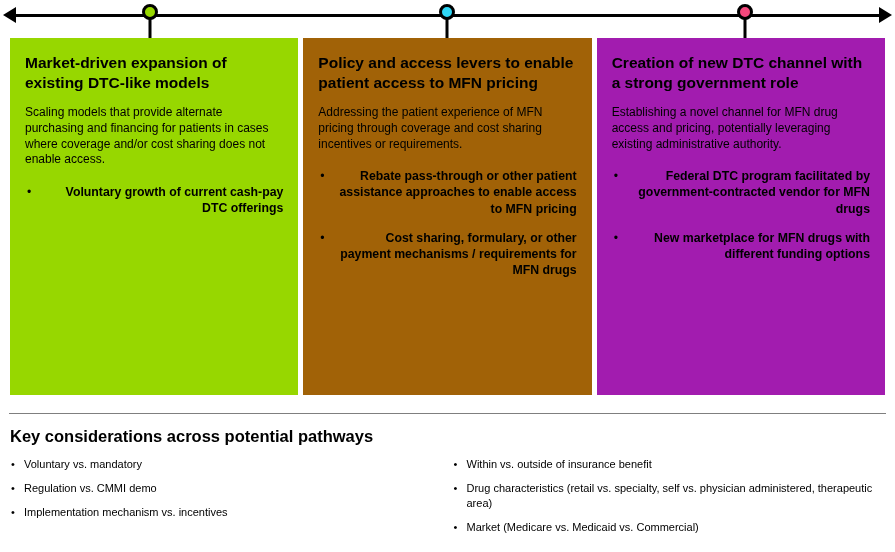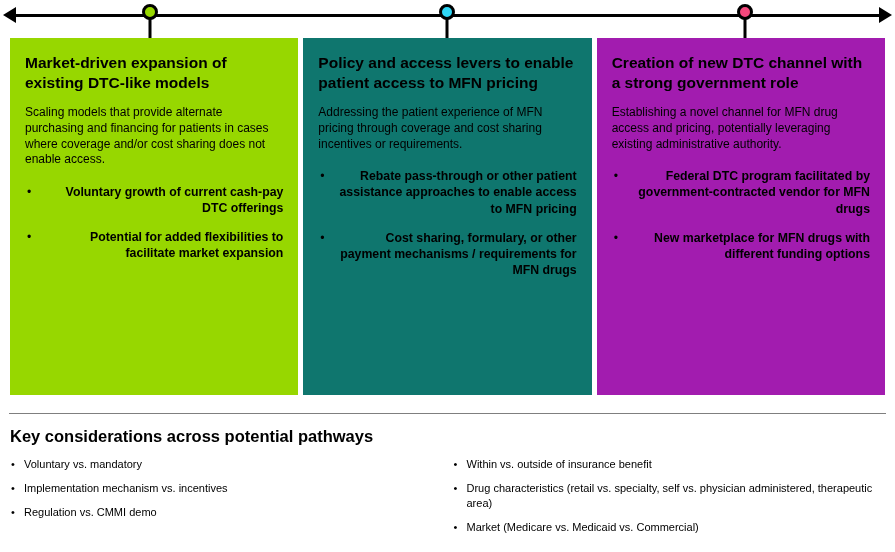--- a/index.html
+++ b/index.html
@@ -70,24 +70,23 @@
       </div>
     </div>
   </div>
 
   <div class="cards">
 
     <div class="card" style="background-color: rgb(151, 215, 0);">
       <div class="card-title">Market-driven expansion of existing DTC-like models</div>
       <div class="card-body">Scaling models that provide alternate purchasing and financing for patients in cases where coverage and/or cost sharing does not enable access.</div>
       <div class="card-bullet">Voluntary growth of current cash-pay DTC offerings</div>
-      <div class="card-bullet">Potential for added flexibilities to facilitate market expansion</div>
     </div>
 
-    <div class="card" style="background-color: #0f766e;">
+    <div class="card" style="background-color: #a16207;">
       <div class="card-title">Policy and access levers to enable patient access to MFN pricing</div>
       <div class="card-body">Addressing the patient experience of MFN pricing through coverage and cost sharing incentives or requirements.</div>
       <div class="card-bullet">Rebate pass-through or other patient assistance approaches to enable access to MFN pricing</div>
       <div class="card-bullet">Cost sharing, formulary, or other payment mechanisms / requirements for MFN drugs</div>
     </div>
 
     <div class="card" style="background-color: #a21caf;">
       <div class="card-title">Creation of new DTC channel with a strong government role</div>
       <div class="card-body">Establishing a novel channel for MFN drug access and pricing, potentially leveraging existing administrative authority.</div>
       <div class="card-bullet">Federal DTC program facilitated by government-contracted vendor for MFN drugs</div>
@@ -95,22 +94,22 @@
     </div>
 
   </div>
 
   <div class="divider"></div>
   <div class="key-title">Key considerations across potential pathways</div>
 
   <div class="key-cols">
     <div>
       <div class="key-item">Voluntary vs. mandatory</div>
+      <div class="key-item">Regulation vs. CMMI demo</div>
       <div class="key-item">Implementation mechanism vs. incentives</div>
-      <div class="key-item">Regulation vs. CMMI demo</div>
     </div>
     <div>
       <div class="key-item">Within vs. outside of insurance benefit</div>
       <div class="key-item">Drug characteristics (retail vs. specialty, self vs. physician administered, therapeutic area)</div>
       <div class="key-item">Market (Medicare vs. Medicaid vs. Commercial)</div>
     </div>
   </div>
 
 </div>
 

